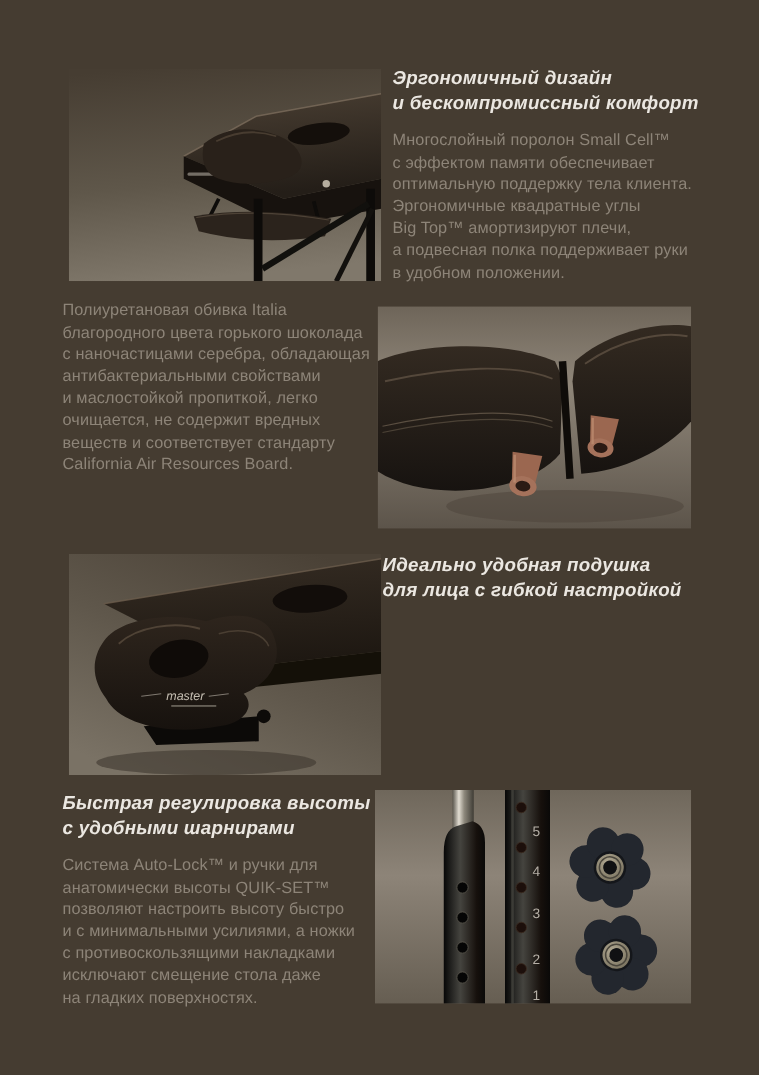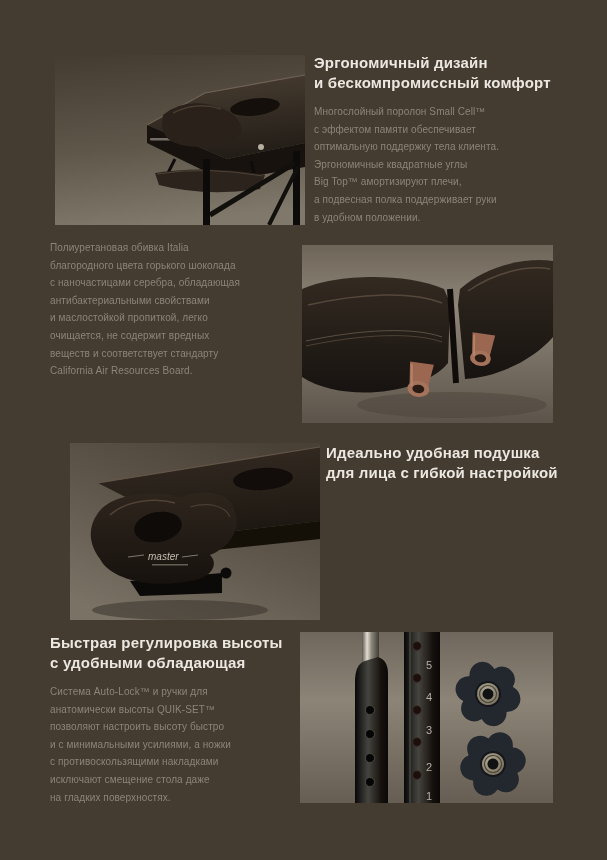--- a/index.html
+++ b/index.html
@@ -5,25 +5,25 @@
   html,body{margin:0;padding:0;}
   body{
     width:607px;height:860px;position:relative;overflow:hidden;
     background:#453c31;
     font-family:"Liberation Sans","DejaVu Sans",sans-serif;
   }
   .abs{position:absolute;}
   .text-block h2{
     margin:0 0 11px 0;
     font-size:15px;line-height:19.5px;font-weight:bold;
-    color:#ebe7e1;white-space:pre-line;letter-spacing:.2px;
+    color:#ebe7e1;white-space:pre-line;letter-spacing:.2px;font-style:italic;
   }
   .text-block p{
     margin:0;
-    font-size:10px;line-height:17.6px;
+    font-size:13px;line-height:17.6px;
     color:#8d8478;white-space:pre-line;letter-spacing:.1px;
   }
   .photo{overflow:hidden;}
   .photo svg{display:block;}
 </style>
 </head>
 <body>
 
 <div class="abs photo" style="left:55px;top:55px;width:250px;height:170px">
   <svg width="250" height="170" viewBox="0 0 250 170">
@@ -109,21 +109,21 @@
     </g>
     <g transform="translate(180,102) rotate(8) scale(0.95)">
       <path d="M-12,-14 L12,-14 L9,12 L-9,12 Z" fill="#9b6750"></path>
       <ellipse cx="0" cy="12" rx="11" ry="8" fill="#a5725b"></ellipse>
       <ellipse cx="0" cy="12" rx="6" ry="4.2" fill="#2a1a14"></ellipse>
       <path d="M-10,-12 L-7,10" stroke="#c08f73" stroke-width="2" opacity="0.7"></path>
     </g>
   </svg>
 </div>
 
-<div class="abs photo" style="left:70px;top:443px;width:250px;height:177px">
+<div class="abs photo" style="left:55px;top:443px;width:250px;height:177px">
   <svg width="250" height="177" viewBox="0 0 250 177">
     <defs>
       <linearGradient id="bg3" x1="0.8" y1="0" x2="0.2" y2="1">
         <stop offset="0" stop-color="#4a4136"></stop>
           <stop offset="0.5" stop-color="#5f574b"></stop>
           <stop offset="1" stop-color="#7a7265"></stop>
       </linearGradient>
       <linearGradient id="top3" x1="0" y1="0" x2="0.15" y2="1">
         <stop offset="0" stop-color="#352c23"></stop>
           <stop offset="1" stop-color="#1e1812"></stop>
@@ -144,28 +144,28 @@
     <path d="M28,70 C40,52 80,46 110,54 C140,44 160,52 164,66 C172,86 160,104 140,112 C150,122 140,136 120,138 C80,146 40,136 30,116 C18,100 18,84 28,70 Z" fill="url(#lth3)"></path>
     <ellipse cx="88" cy="84" rx="24" ry="15" transform="rotate(-10 88 84)" fill="#0f0b08"></ellipse>
     <path d="M40,72 C55,58 85,54 105,60" fill="none" stroke="#5f5142" stroke-width="1.5" opacity="0.7"></path>
     <path d="M120,64 C140,58 156,64 160,74" fill="none" stroke="#5f5142" stroke-width="1.2" opacity="0.6"></path>
     <line x1="58" y1="114" x2="74" y2="112" stroke="#cfc8bc" stroke-width="1" opacity="0.55"></line>
     <text x="78" y="117" font-size="10" font-style="italic" fill="#d6cfc2" opacity="0.9">master</text>
     <line x1="112" y1="114" x2="128" y2="112" stroke="#cfc8bc" stroke-width="1" opacity="0.55"></line>
     <rect x="82" y="121" width="36" height="1.5" fill="#bdb5a8" opacity="0.45"></rect>
   </svg>
 </div>
-<div class="abs text-block" style="left:326px;top:443px;width:268px">
+<div class="abs text-block" style="left:306px;top:443px;width:268px">
   <h2>Идеально удобная подушка
 для лица с гибкой настройкой</h2>
 </div>
 
 <div class="abs text-block" style="left:50px;top:633px;width:258px">
   <h2>Быстрая регулировка высоты
-с удобными обладающая</h2>
+с удобными шарнирами</h2>
   <p>Система Auto-Lock™ и ручки для
 анатомически высоты QUIK-SET™
 позволяют настроить высоту быстро
 и с минимальными усилиями, а ножки
 с противоскользящими накладками
 исключают смещение стола даже
 на гладких поверхностях.</p>
 </div>
 <div class="abs photo" style="left:300px;top:632px;width:253px;height:171px">
   <svg width="253" height="171" viewBox="0 0 253 171">

